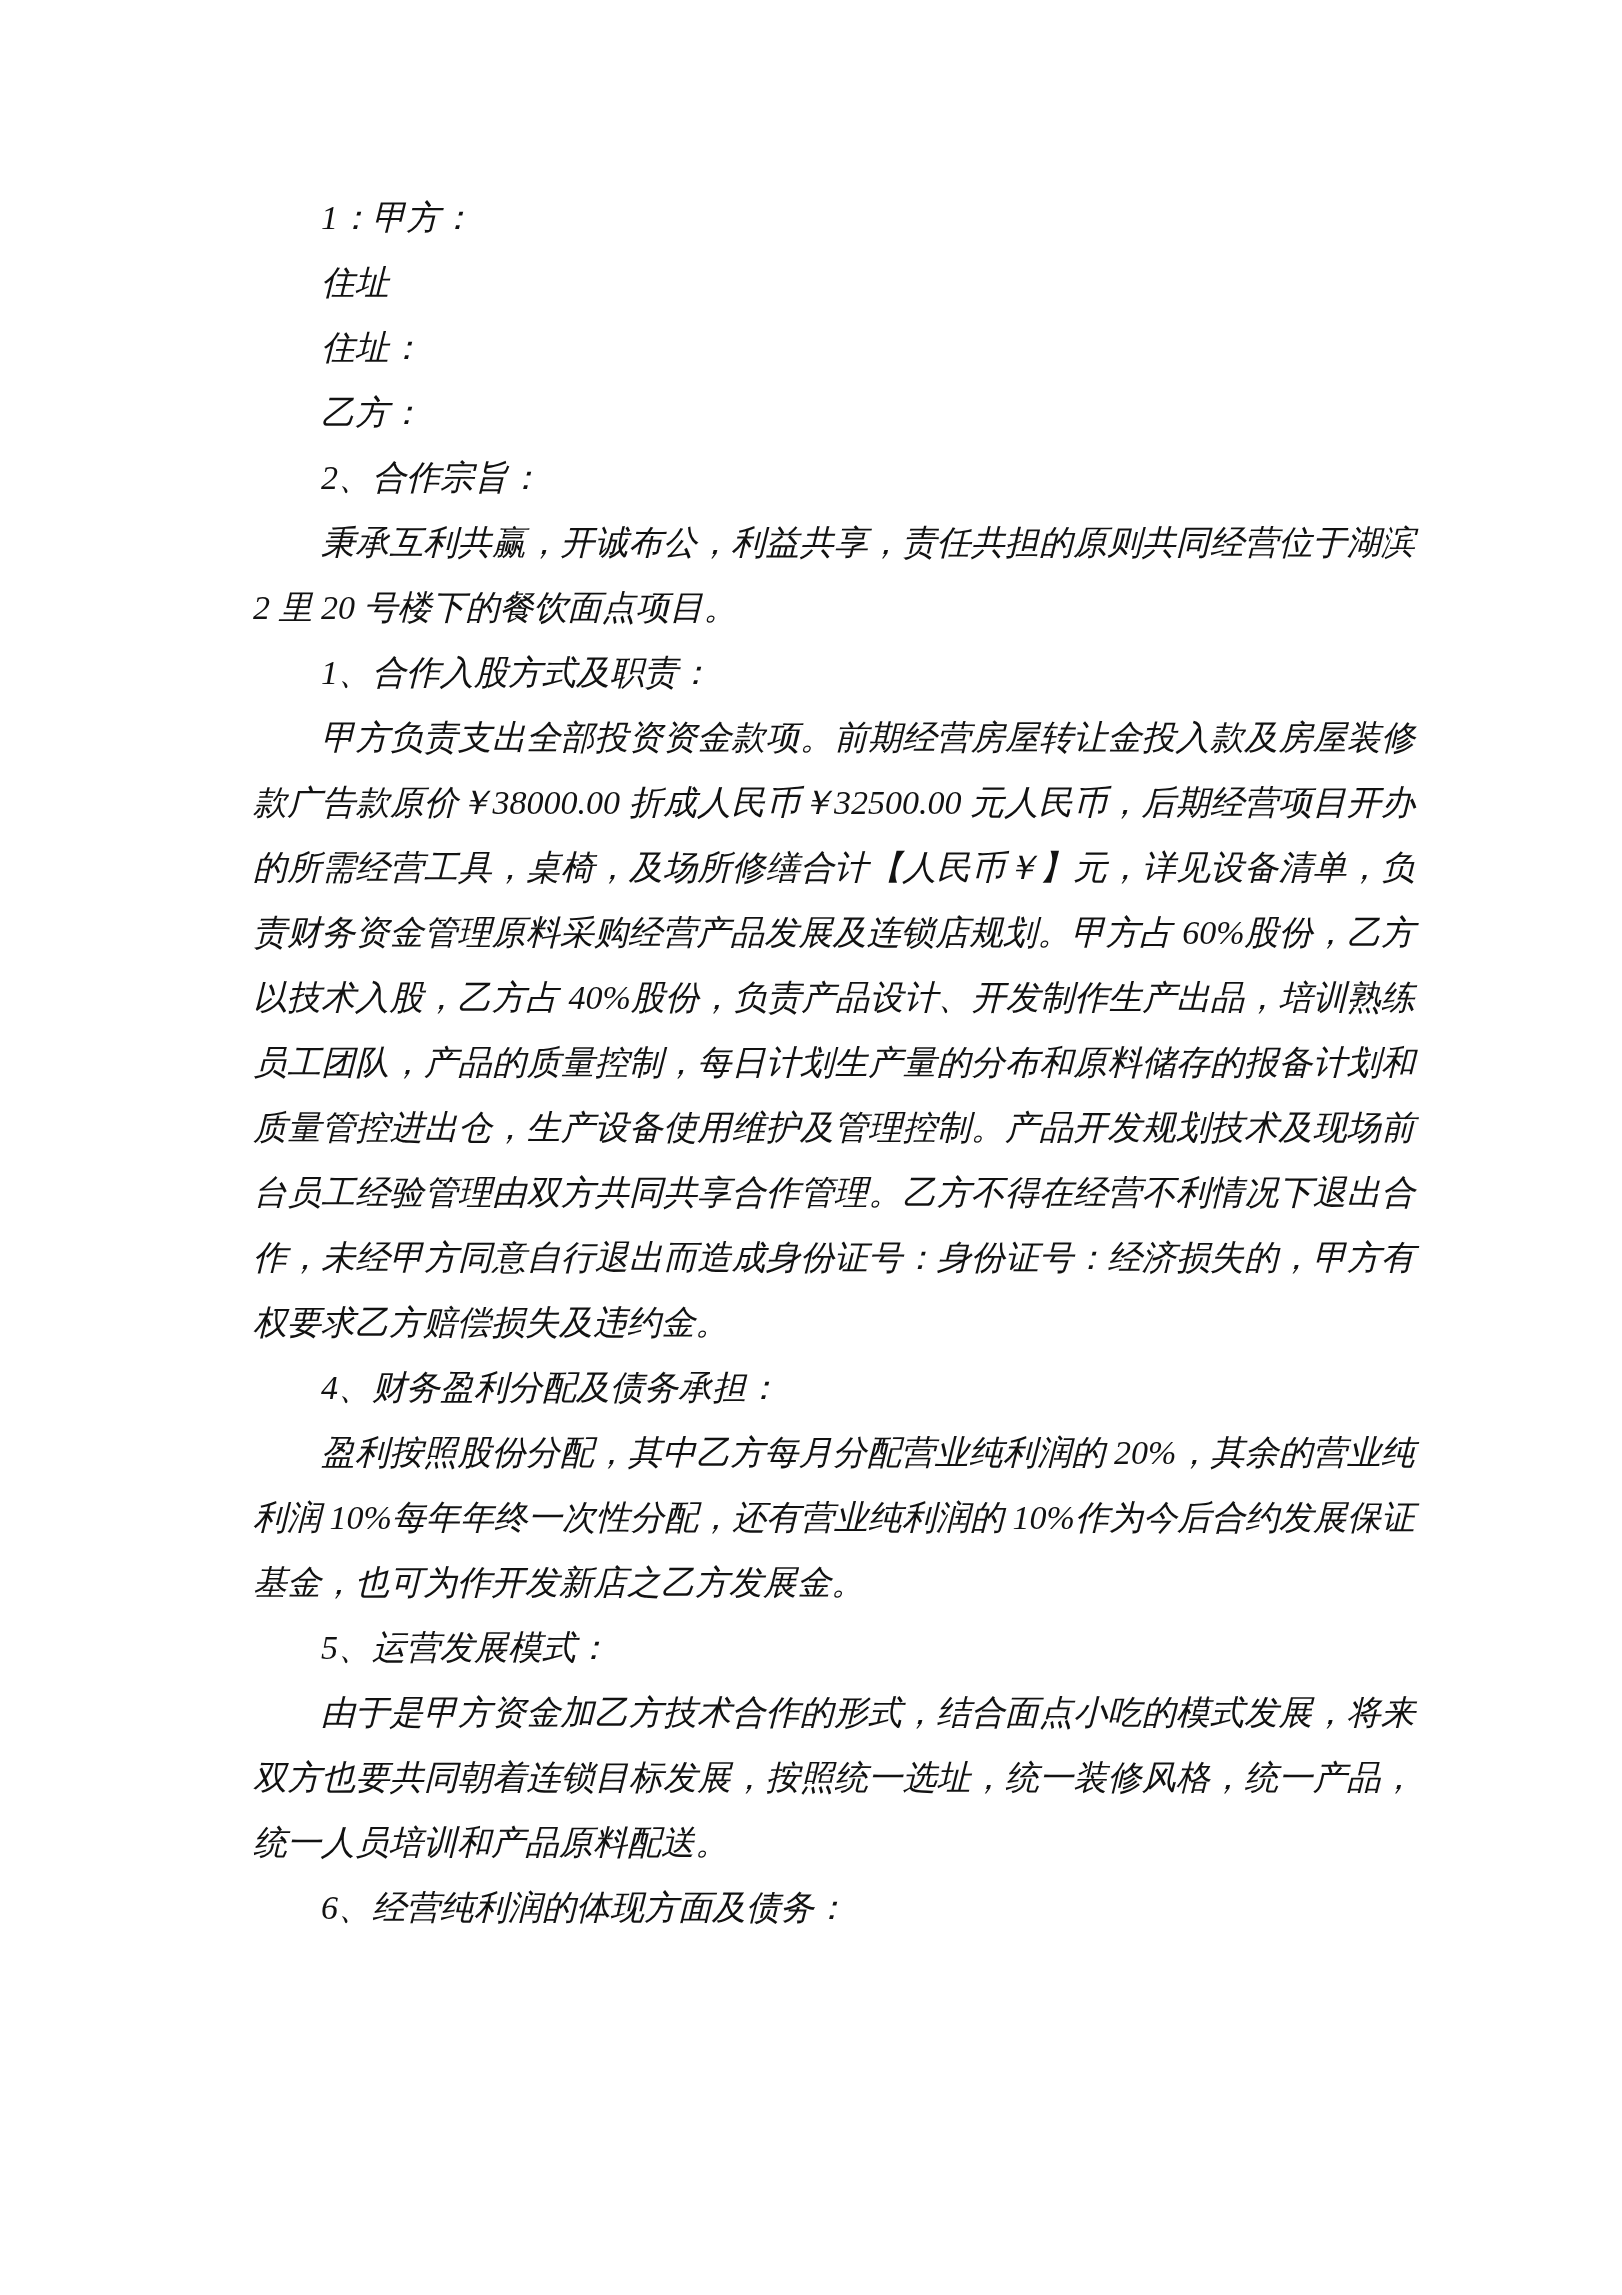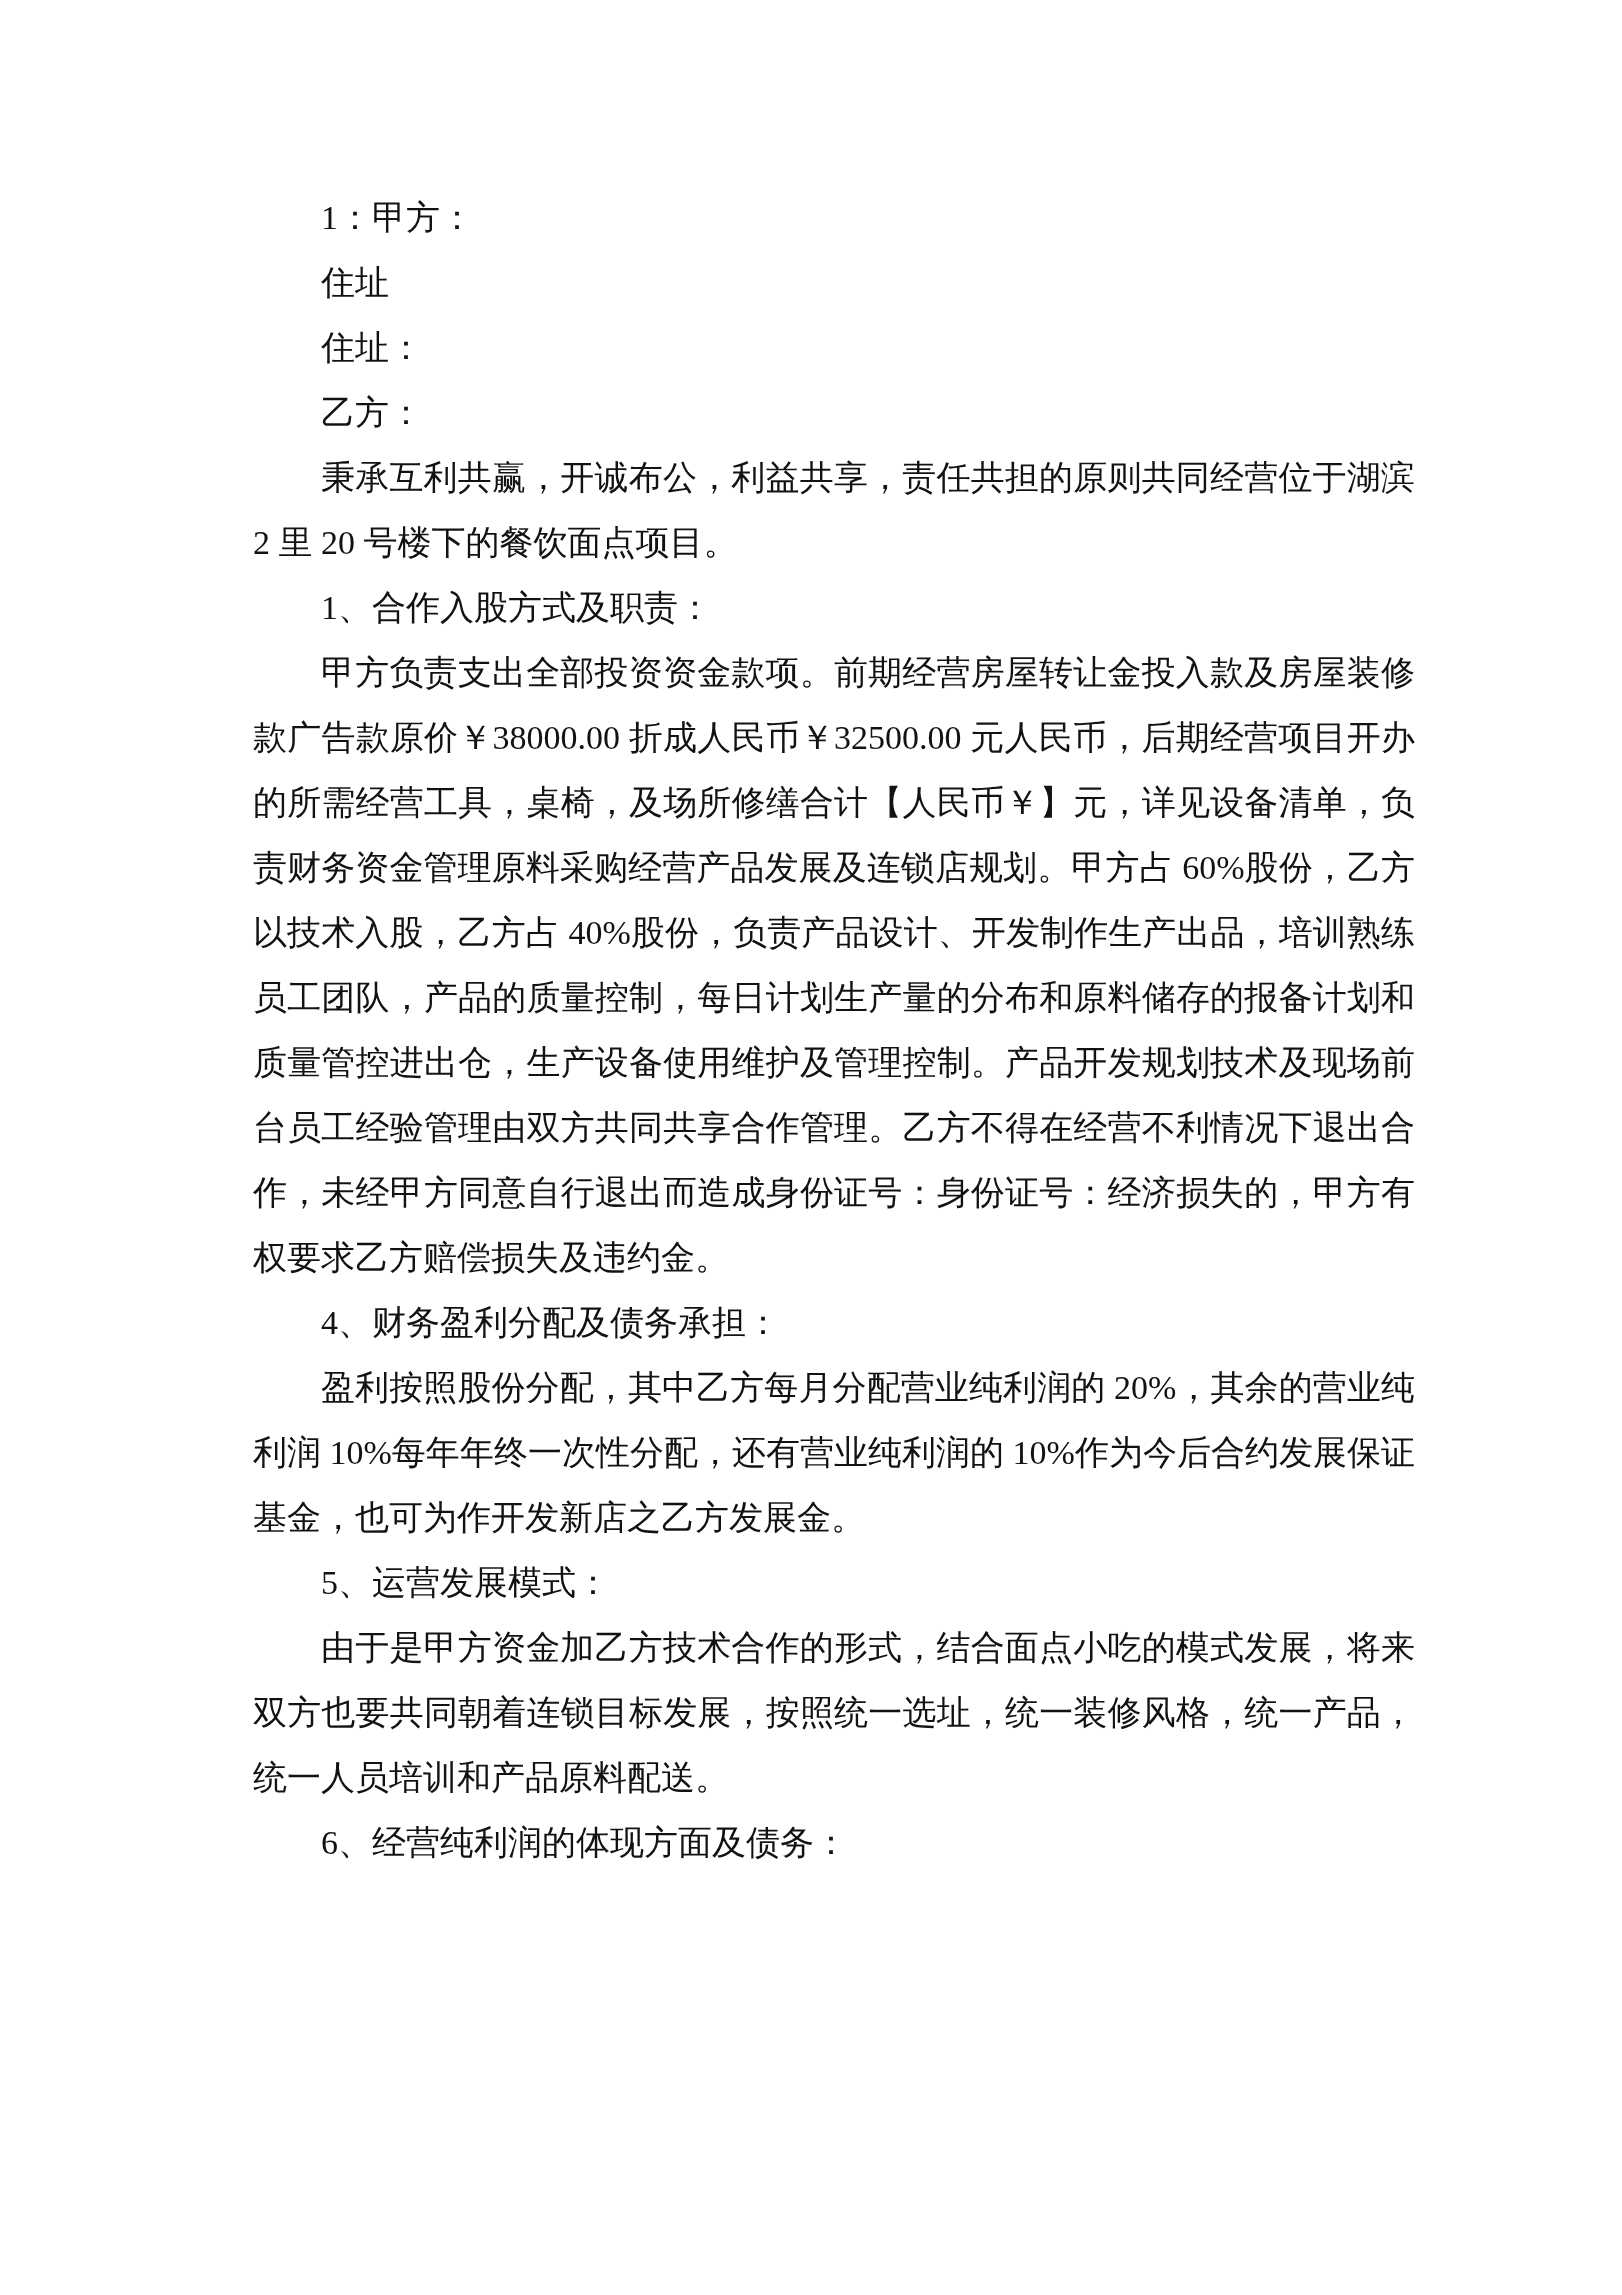--- a/index.html
+++ b/index.html
@@ -1,15 +1,15 @@
 <!DOCTYPE html>
 <html style="font-size:10.5px"><head>
 <meta charset="utf-8">
 <style>
-  * { box-sizing: border-box; }
+  * { box-sizing: border-box; font-style: italic; }
   html, body {
     margin: 0;
     padding: 0;
   }
   body {
     width: 1623px;
     height: 2295px;
     background: #ffffff;
     font-family: "Liberation Serif", "DejaVu Serif", serif;
     color: #121212;
@@ -32,20 +32,21 @@
   }
 </style>
 </head>
 <body>
 
 <div class="page">
   <p class="doc-paragraph">1：甲方：</p>
   <p class="doc-paragraph">住址</p>
   <p class="doc-paragraph">住址：</p>
   <p class="doc-paragraph">乙方：</p>
+  <p class="doc-paragraph">2、合作宗旨：</p>
   <p class="doc-paragraph">秉承互利共赢，开诚布公，利益共享，责任共担的原则共同经营位于湖滨 2 里 20 号楼下的餐饮面点项目。</p>
   <p class="doc-paragraph">1、合作入股方式及职责：</p>
   <p class="doc-paragraph">甲方负责支出全部投资资金款项。前期经营房屋转让金投入款及房屋装修款广告款原价￥38000.00 折成人民币￥32500.00 元人民币，后期经营项目开办的所需经营工具，桌椅，及场所修缮合计【人民币￥】元，详见设备清单，负责财务资金管理原料采购经营产品发展及连锁店规划。甲方占 60%股份，乙方以技术入股，乙方占 40%股份，负责产品设计、开发制作生产出品，培训熟练员工团队，产品的质量控制，每日计划生产量的分布和原料储存的报备计划和质量管控进出仓，生产设备使用维护及管理控制。产品开发规划技术及现场前台员工经验管理由双方共同共享合作管理。乙方不得在经营不利情况下退出合作，未经甲方同意自行退出而造成身份证号：身份证号：经济损失的，甲方有权要求乙方赔偿损失及违约金。</p>
   <p class="doc-paragraph">4、财务盈利分配及债务承担：</p>
   <p class="doc-paragraph">盈利按照股份分配，其中乙方每月分配营业纯利润的 20%，其余的营业纯利润 10%每年年终一次性分配，还有营业纯利润的 10%作为今后合约发展保证基金，也可为作开发新店之乙方发展金。</p>
   <p class="doc-paragraph">5、运营发展模式：</p>
   <p class="doc-paragraph">由于是甲方资金加乙方技术合作的形式，结合面点小吃的模式发展，将来双方也要共同朝着连锁目标发展，按照统一选址，统一装修风格，统一产品，统一人员培训和产品原料配送。</p>
   <p class="doc-paragraph">6、经营纯利润的体现方面及债务：</p>
 </div>
 

